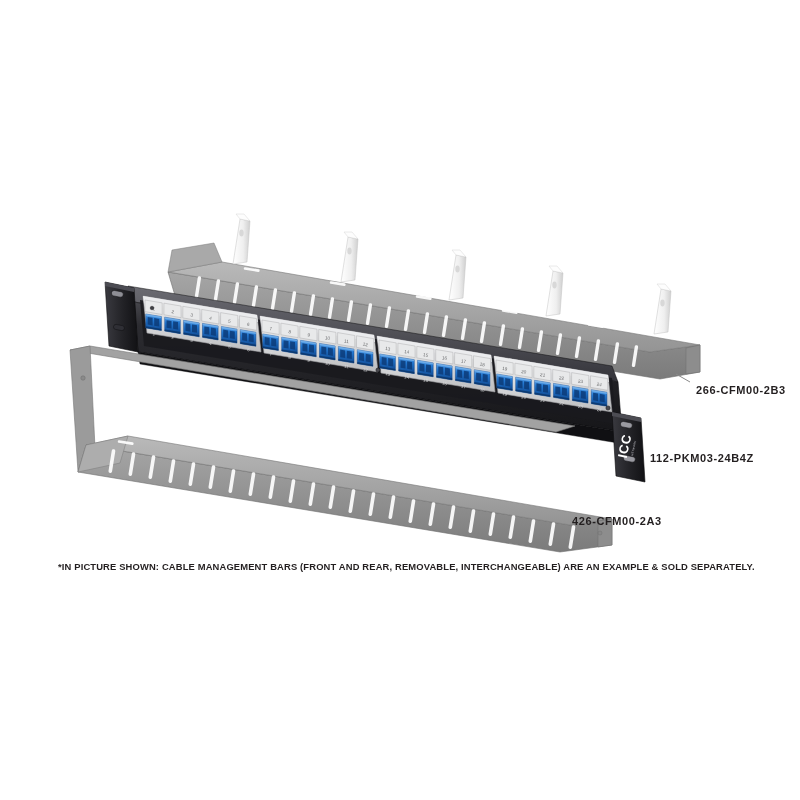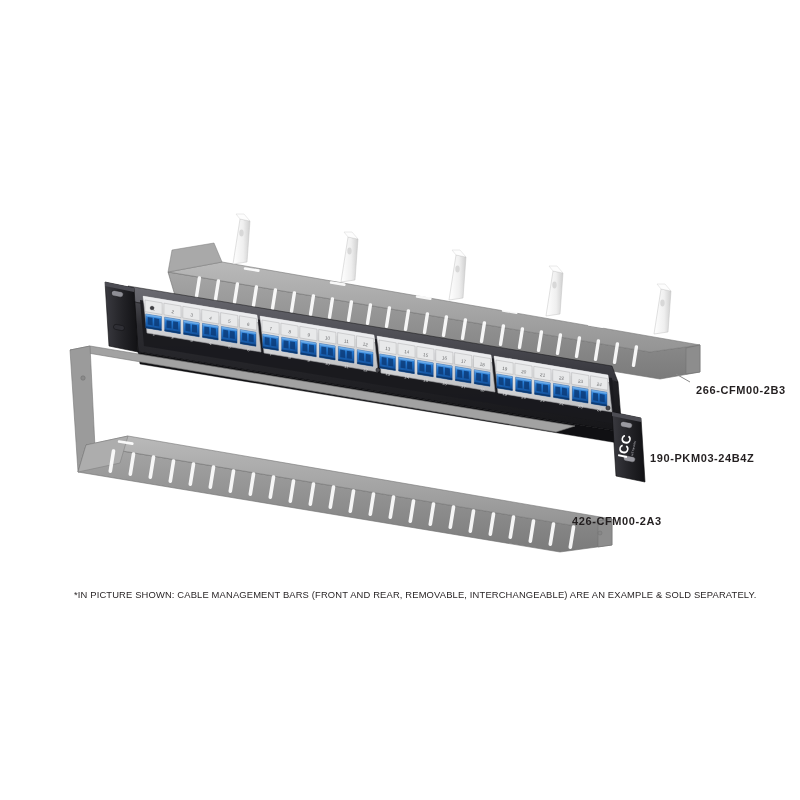--- a/index.html
+++ b/index.html
@@ -36,29 +36,28 @@
     color: #231f20;
     white-space: nowrap;
   }
   #callout-cfm00-2b3 { left: 696px; top: 384px; }
   #callout-pkm03    { left: 650px; top: 452px; }
   #callout-cfm00-2a3{ left: 572px; top: 515px; }
 
   #footnote {
     position: absolute;
     left: 58px;
-    top: 589px;
+    top: 561px;
     width: 700px;
     font-family: "Liberation Sans", sans-serif;
-    font-weight: normal;
+    font-weight: bold;
     font-size: 9.4px;
     letter-spacing: 0.15px;
     color: #231f20;
     white-space: nowrap;
-    margin-left: 16px;
   }
 </style>
 </head>
 <body>
 
 <div id="canvas">
 
   <div id="scene">
     <svg viewBox="0 0 800 800" xmlns="http://www.w3.org/2000/svg">
       <defs>
@@ -579,19 +578,19 @@
       </g>
 
       <g stroke="#8a8a8a" stroke-width="1" fill="none">
         <path d="M 676 374 L 690 382"></path>
       </g>
     </svg>
   </div>
 
   <div class="callout" id="callout-cfm00-2b3">266-CFM00-2B3</div>
 
-  <div class="callout" id="callout-pkm03">190-PKM03-24B4Z</div>
+  <div class="callout" id="callout-pkm03">112-PKM03-24B4Z</div>
 
   <div class="callout" id="callout-cfm00-2a3">426-CFM00-2A3</div>
 
   <div id="footnote">*IN PICTURE SHOWN: CABLE MANAGEMENT BARS (FRONT AND REAR, REMOVABLE, INTERCHANGEABLE) ARE AN EXAMPLE &amp; SOLD SEPARATELY.</div>
 
 </div>
 
 </body></html>

